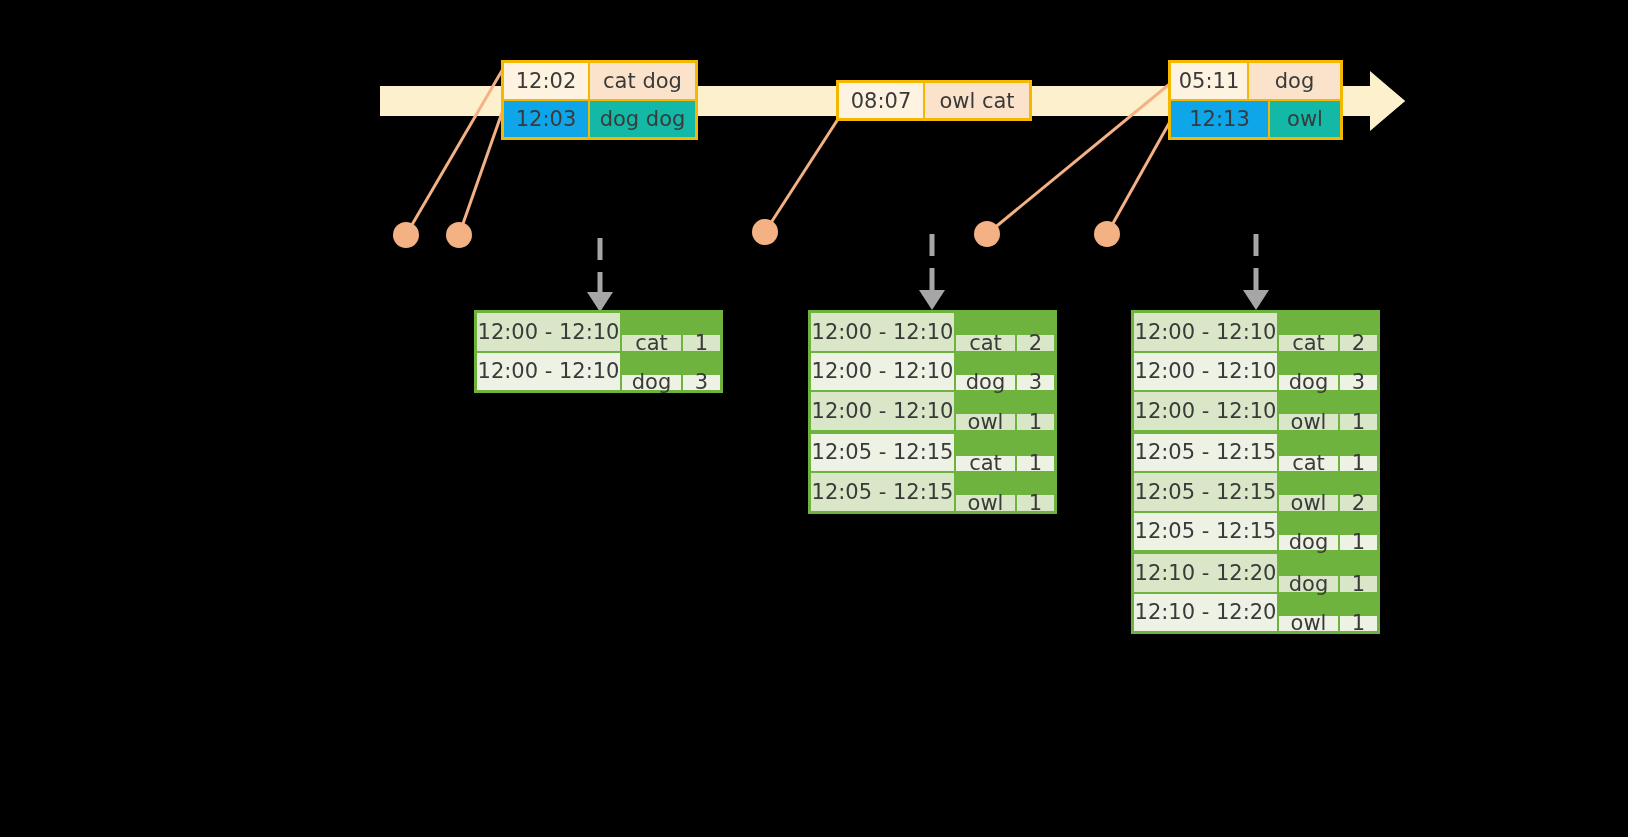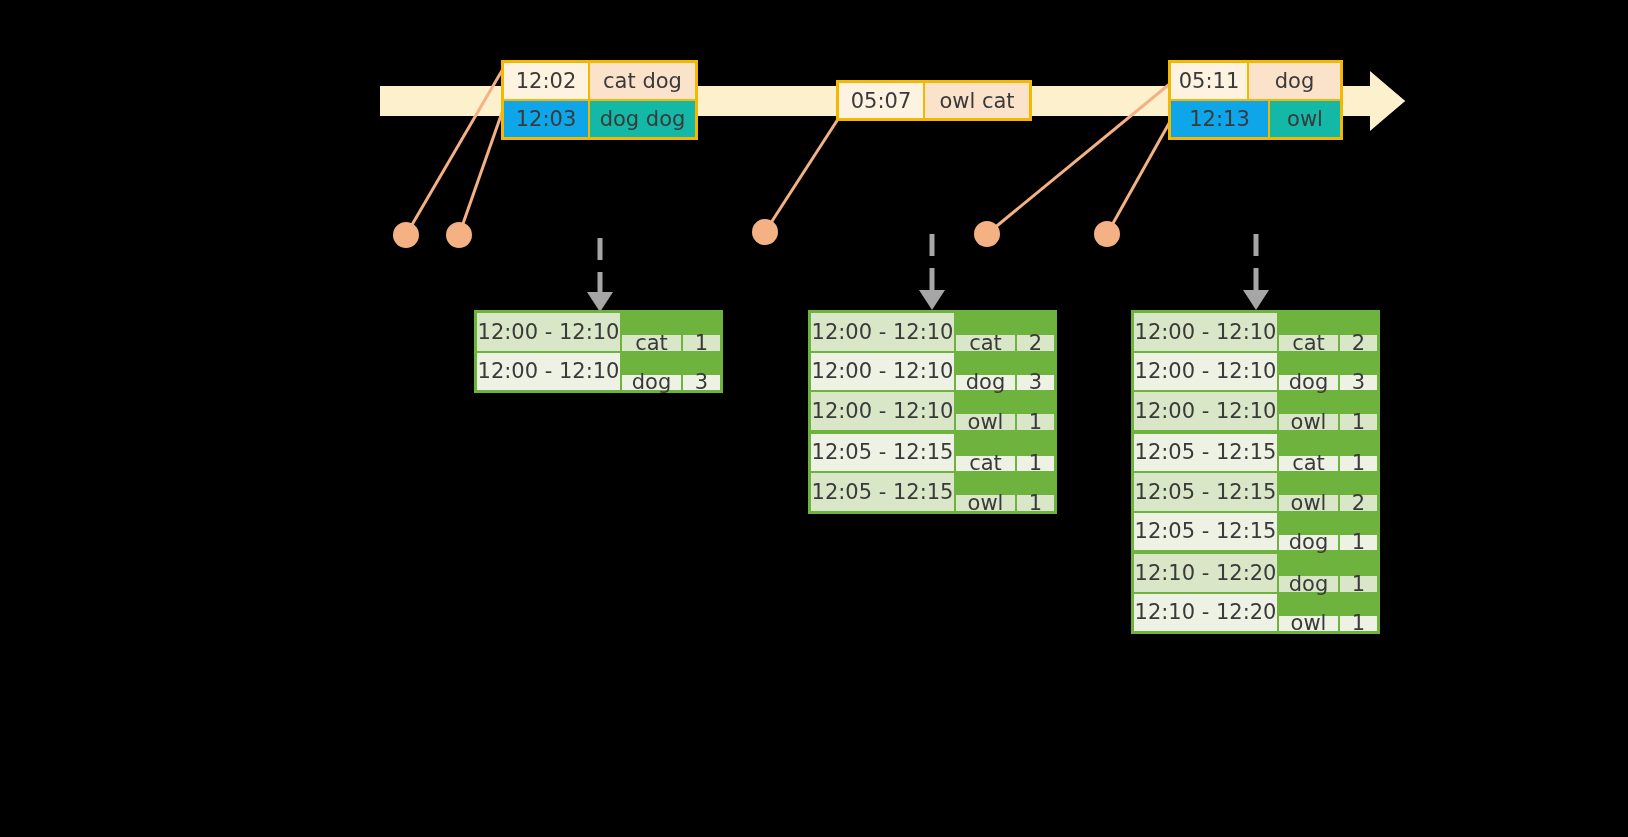--- a/index.html
+++ b/index.html
@@ -80,21 +80,21 @@
       <div class="ev-words">cat dog</div>
     </div>
     <div class="ev-row">
       <div class="ev-time" style="width:84px;">12:03</div>
       <div class="ev-words">dog dog</div>
     </div>
   </div>
 
   <div class="ev" style="left:836px;top:80px;width:196px;height:41px;">
     <div class="ev-row alt">
-      <div class="ev-time" style="width:84px;">05:07</div>
+      <div class="ev-time" style="width:84px;">08:07</div>
       <div class="ev-words">owl cat</div>
     </div>
   </div>
 
   <div class="ev" style="left:1168px;top:60px;width:175px;height:80px;">
     <div class="ev-row alt">
       <div class="ev-time" style="width:76px;">05:11</div>
       <div class="ev-words">dog</div>
     </div>
     <div class="ev-row">

